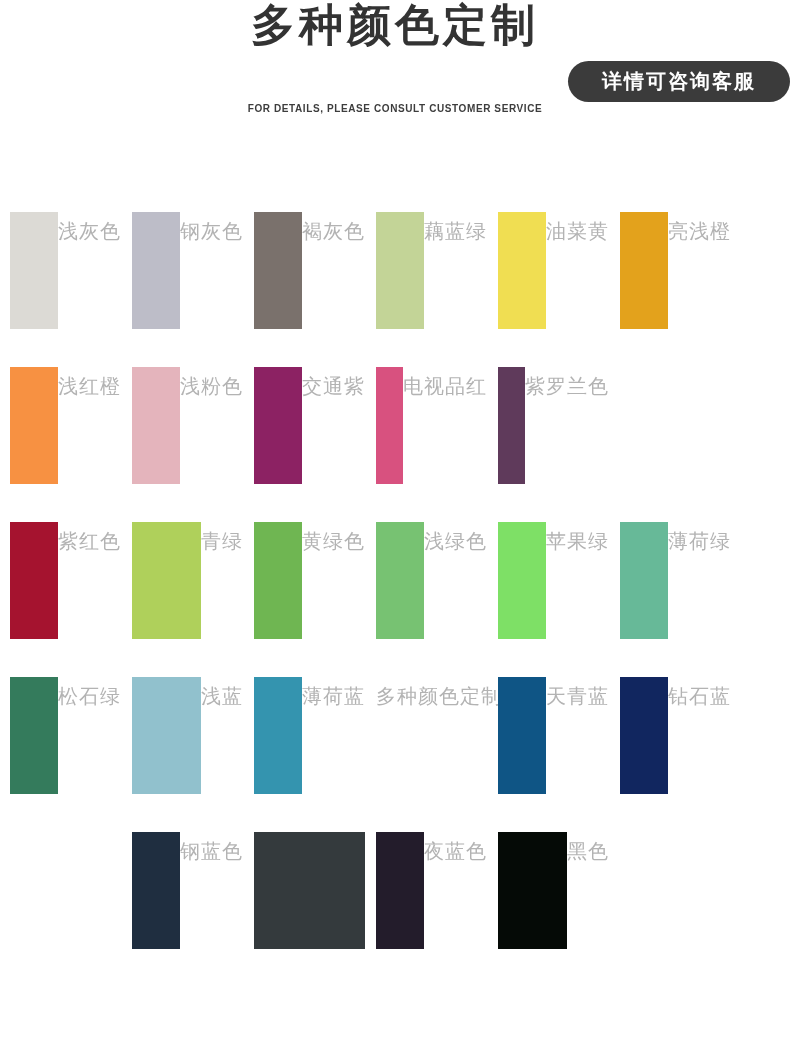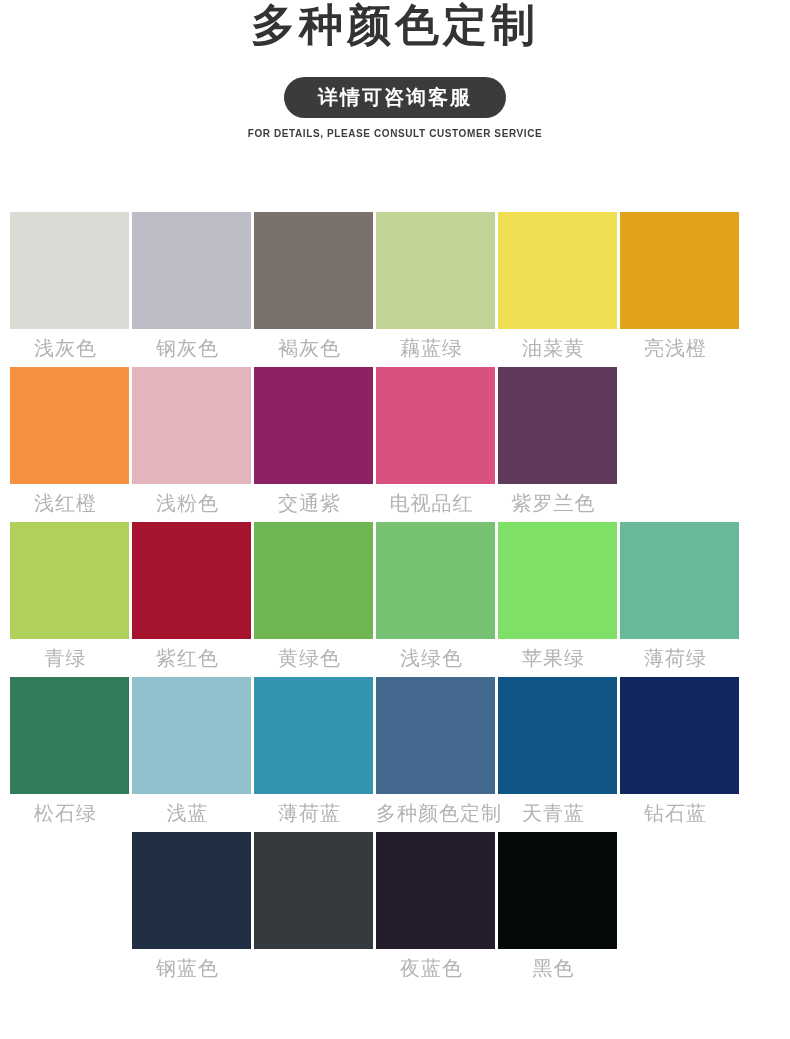--- a/index.html
+++ b/index.html
@@ -28,40 +28,40 @@
   .header-title {
     font-size: 44px;
     font-weight: bold;
     color: #333333;
     letter-spacing: 4px;
     line-height: 1.15;
     font-family: "DejaVu Sans", "Liberation Sans", sans-serif;
   }
 
   .header-pill-wrap {
-    margin-top: 26px;
+    margin-top: 10px;
     display: flex;
-    justify-content: center;
+    justify-content: flex-end;
   }
 
   .header-pill {
     display: inline-block;
     background: #3b3b3b;
     color: #ffffff;
     border-radius: 22px;
     padding: 8px 34px 9px 34px;
     font-size: 20px;
     font-weight: bold;
     letter-spacing: 2px;
     line-height: 1.2;
     font-family: "DejaVu Sans", "Liberation Sans", sans-serif;
   }
 
   .header-sub {
-    margin-top: 10px;
+    margin-top: 1px;
     font-size: 10px;
     font-weight: bold;
     color: #3d3d3d;
     letter-spacing: 0.6px;
     line-height: 1.2;
   }
 
   
   .grid {
     position: absolute;
@@ -72,21 +72,21 @@
 
   .grid-row {
     display: flex;
     gap: 11px;
     height: 155px;
   }
 
   .cell {
     width: 111px;
     display: flex;
-    flex-direction: column;
+    flex-direction: row;
   }
 
   .cell.spacer { visibility: hidden; }
 
   .swatch {
     width: 119px;
     height: 117px;
     display: block;
   }
 
@@ -160,28 +160,28 @@
           <div class="swatch" title="#D8517F" style="background: rgb(216, 81, 127);"></div>
           <div class="swatch-label">电视品红</div>
         </div>
         <div class="cell">
           <div class="swatch" title="#5F3A5B" style="background: rgb(95, 58, 91);"></div>
           <div class="swatch-label">紫罗兰色</div>
         </div>
       </div>
       <div class="grid-row">
         <div class="cell">
+          <div class="swatch" title="#A5132F" style="background: rgb(165, 19, 47);"></div>
+          <div class="swatch-label">紫红色</div>
+        </div>
+        <div class="cell">
           <div class="swatch" title="#AFD05B" style="background: rgb(175, 208, 91);"></div>
           <div class="swatch-label">青绿</div>
         </div>
         <div class="cell">
-          <div class="swatch" title="#A5132F" style="background: rgb(165, 19, 47);"></div>
-          <div class="swatch-label">紫红色</div>
-        </div>
-        <div class="cell">
           <div class="swatch" title="#6FB652" style="background: rgb(111, 182, 82);"></div>
           <div class="swatch-label">黄绿色</div>
         </div>
         <div class="cell">
           <div class="swatch" title="#77C272" style="background: rgb(119, 194, 114);"></div>
           <div class="swatch-label">浅绿色</div>
         </div>
         <div class="cell">
           <div class="swatch" title="#7EE066" style="background: rgb(126, 224, 102);"></div>
           <div class="swatch-label">苹果绿</div>

